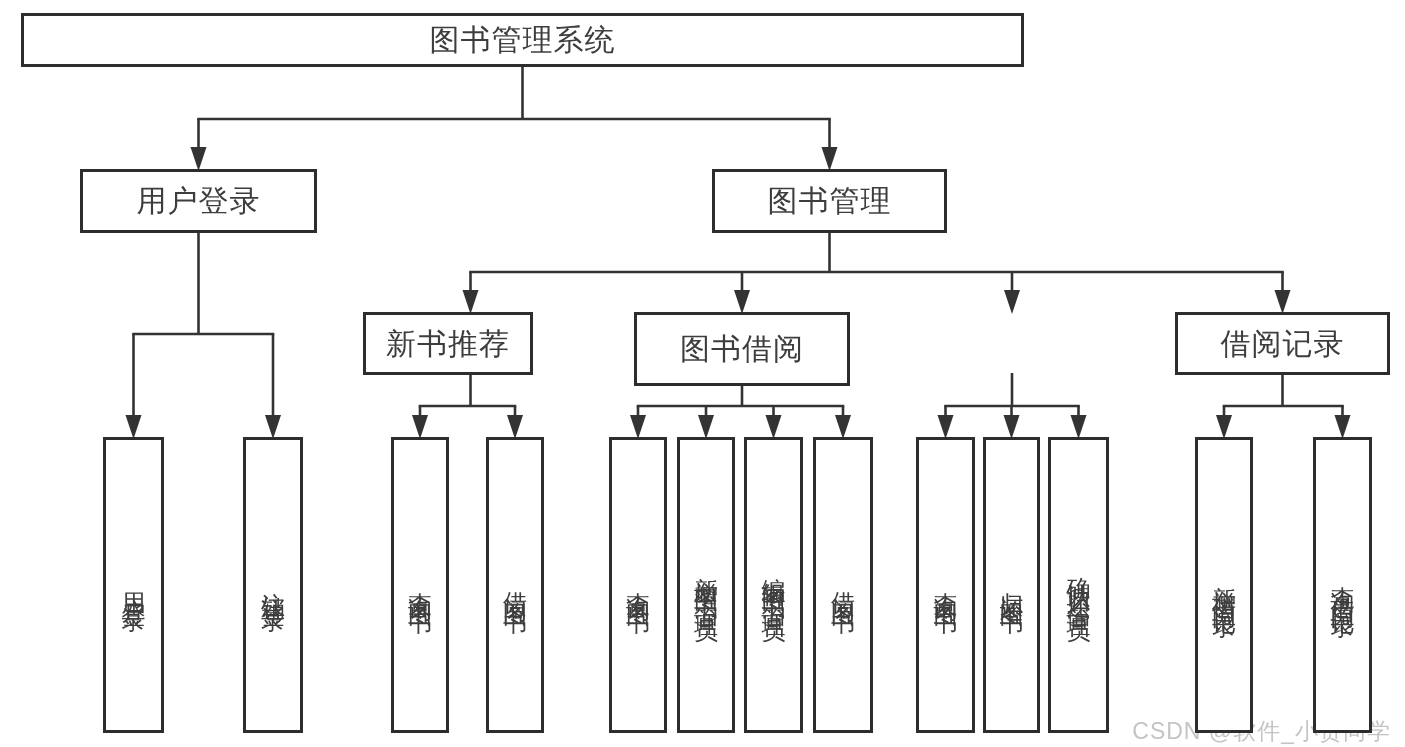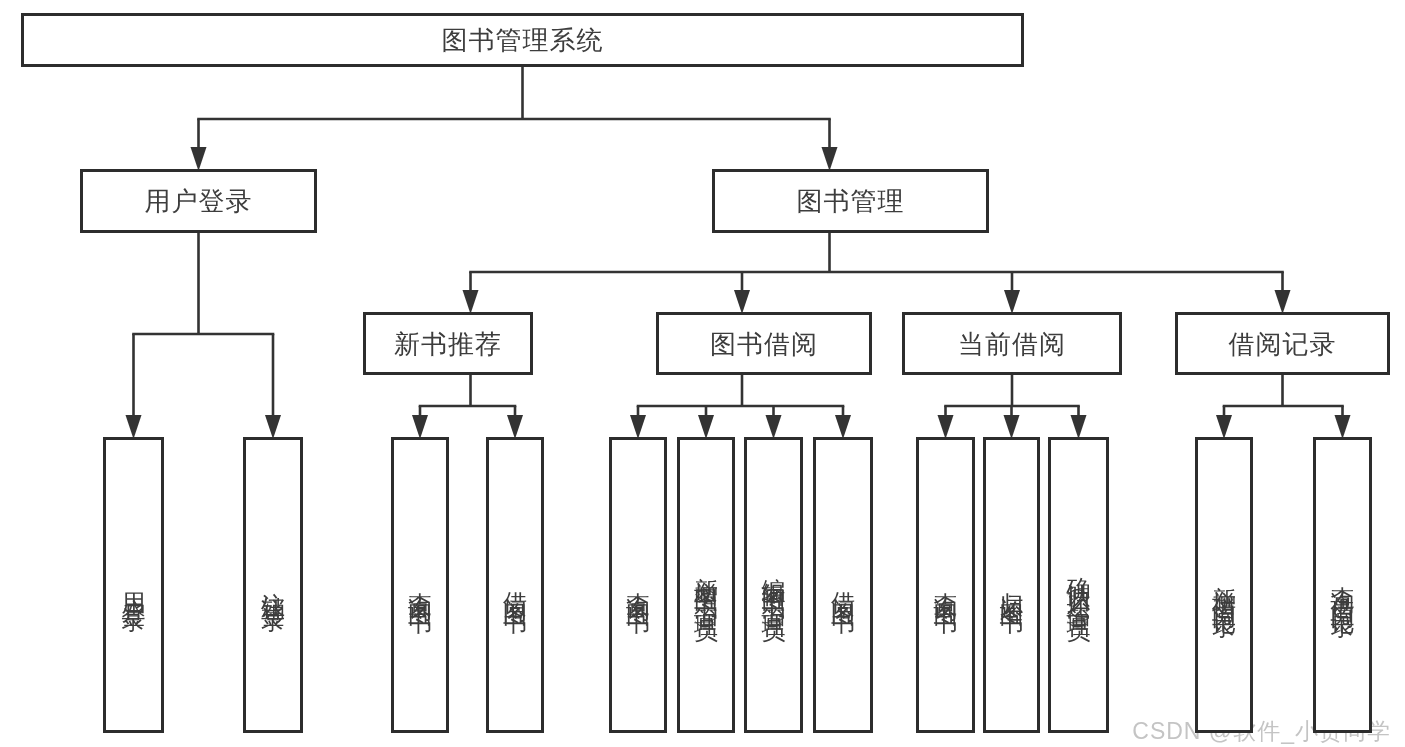--- a/index.html
+++ b/index.html
@@ -33,21 +33,21 @@
     position: absolute;
     background: #ffffff;
     border: 3px solid var(--border-color);
     display: flex;
     align-items: center;
     justify-content: center;
     z-index: 2;
   }
   .node-label {
     color: var(--text-color);
-    font-size: 26px;
+    font-size: 30px;
     letter-spacing: 1px;
     white-space: nowrap;
     line-height: 1;
   }
   .node-vertical .node-label {
     writing-mode: vertical-rl;
     text-orientation: mixed;
     font-size: 24px;
     letter-spacing: 6px;
     white-space: normal;
@@ -122,31 +122,28 @@
       <line x1="1342.5" y1="406" x2="1342.5" y2="418" stroke="#333333" stroke-width="2.6"></line>
       <polygon points="1334.5,415 1350.5,415 1342.5,439" fill="#333333"></polygon>
     </svg>
   <div id="watermark">CSDN @软件_小贺同学</div>
 <div class="node node-horizontal" style="left: 21px; top: 13px; width: 1003px; height: 54px;">
       <span class="node-label">图书管理系统</span>
     </div>
     <div class="node node-horizontal" style="left: 80px; top: 169px; width: 237px; height: 64px;">
       <span class="node-label">用户登录</span>
     </div>
-    <div class="node node-horizontal" style="left: 712px; top: 169px; width: 277px; height: 64px;">
+    <div class="node node-horizontal" style="left: 712px; top: 169px; width: 235px; height: 64px;">
       <span class="node-label">图书管理</span>
     </div>
     <div class="node node-horizontal" style="left: 363px; top: 312px; width: 170px; height: 63px;">
       <span class="node-label">新书推荐</span>
     </div>
-    <div class="node node-horizontal" style="left: 656px; top: 312px; width: 216px; height: 63px;">
+    <div class="node node-horizontal" style="left: 634px; top: 312px; width: 216px; height: 74px;">
       <span class="node-label">图书借阅</span>
-    </div>
-    <div class="node node-horizontal" style="left: 902px; top: 312px; width: 220px; height: 63px;">
-      <span class="node-label">当前借阅</span>
     </div>
     <div class="node node-horizontal" style="left: 1175px; top: 312px; width: 215px; height: 63px; text-align: right;">
       <span class="node-label">借阅记录</span>
     </div>
     <div class="node node-vertical" style="left: 103px; top: 437px; width: 61px; height: 296px;">
       <span class="node-label">用户登录</span>
     </div>
     <div class="node node-vertical" style="left: 243px; top: 437px; width: 60px; height: 296px;">
       <span class="node-label">注销登录</span>
     </div>

